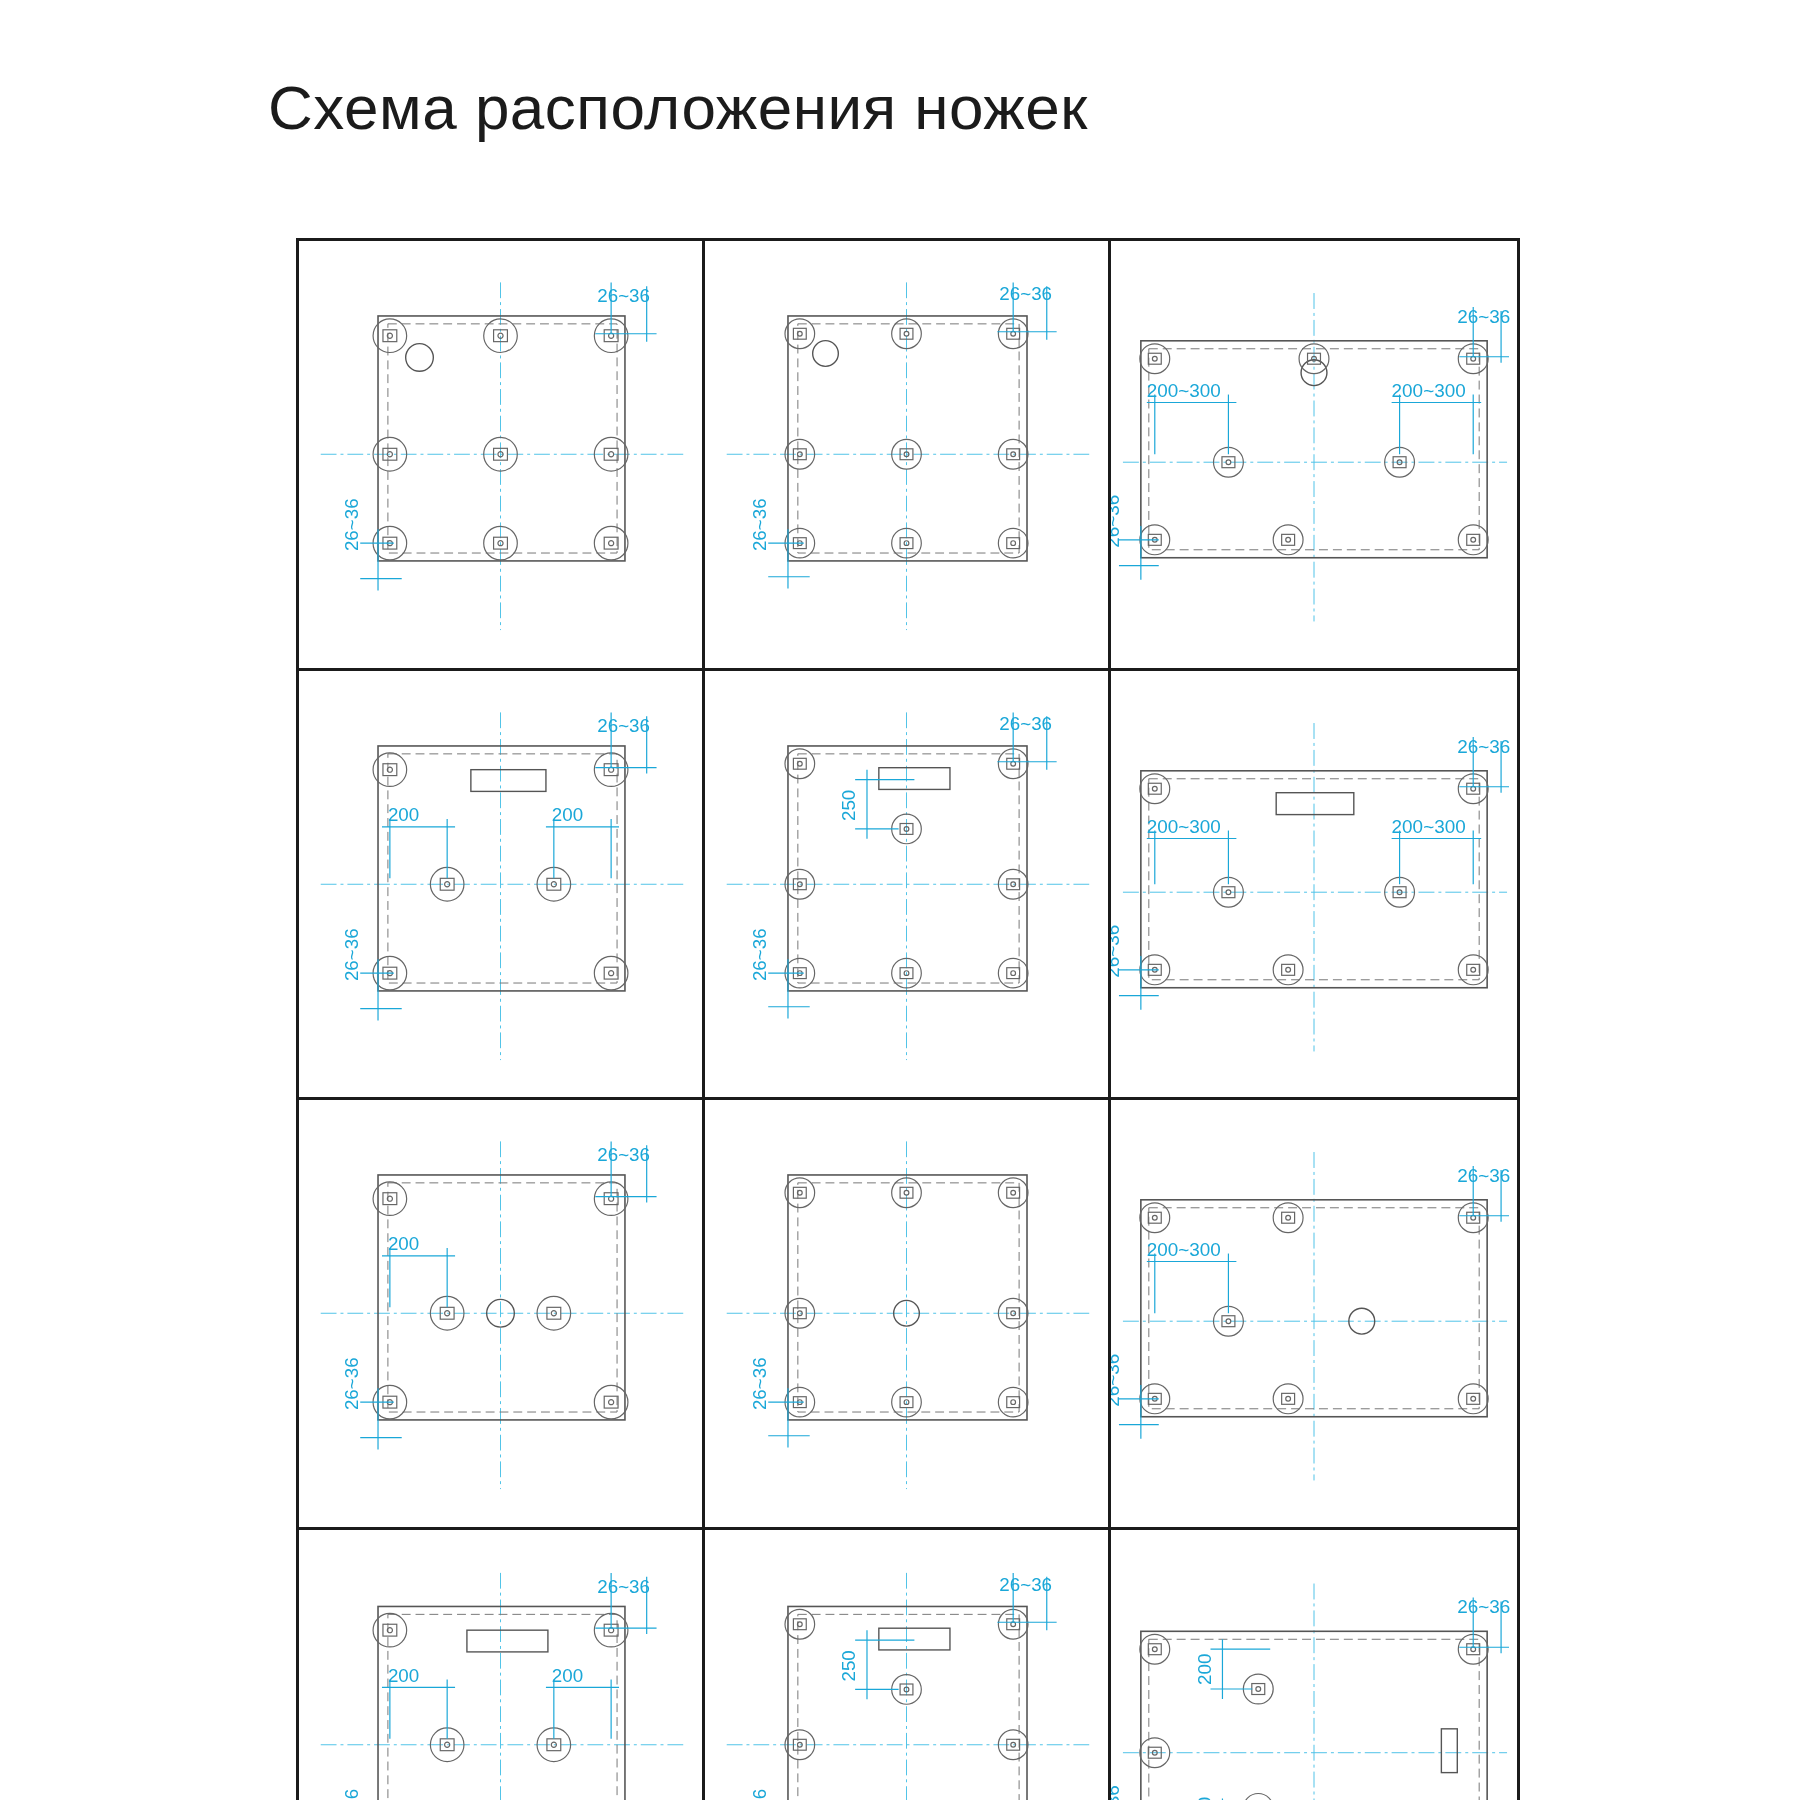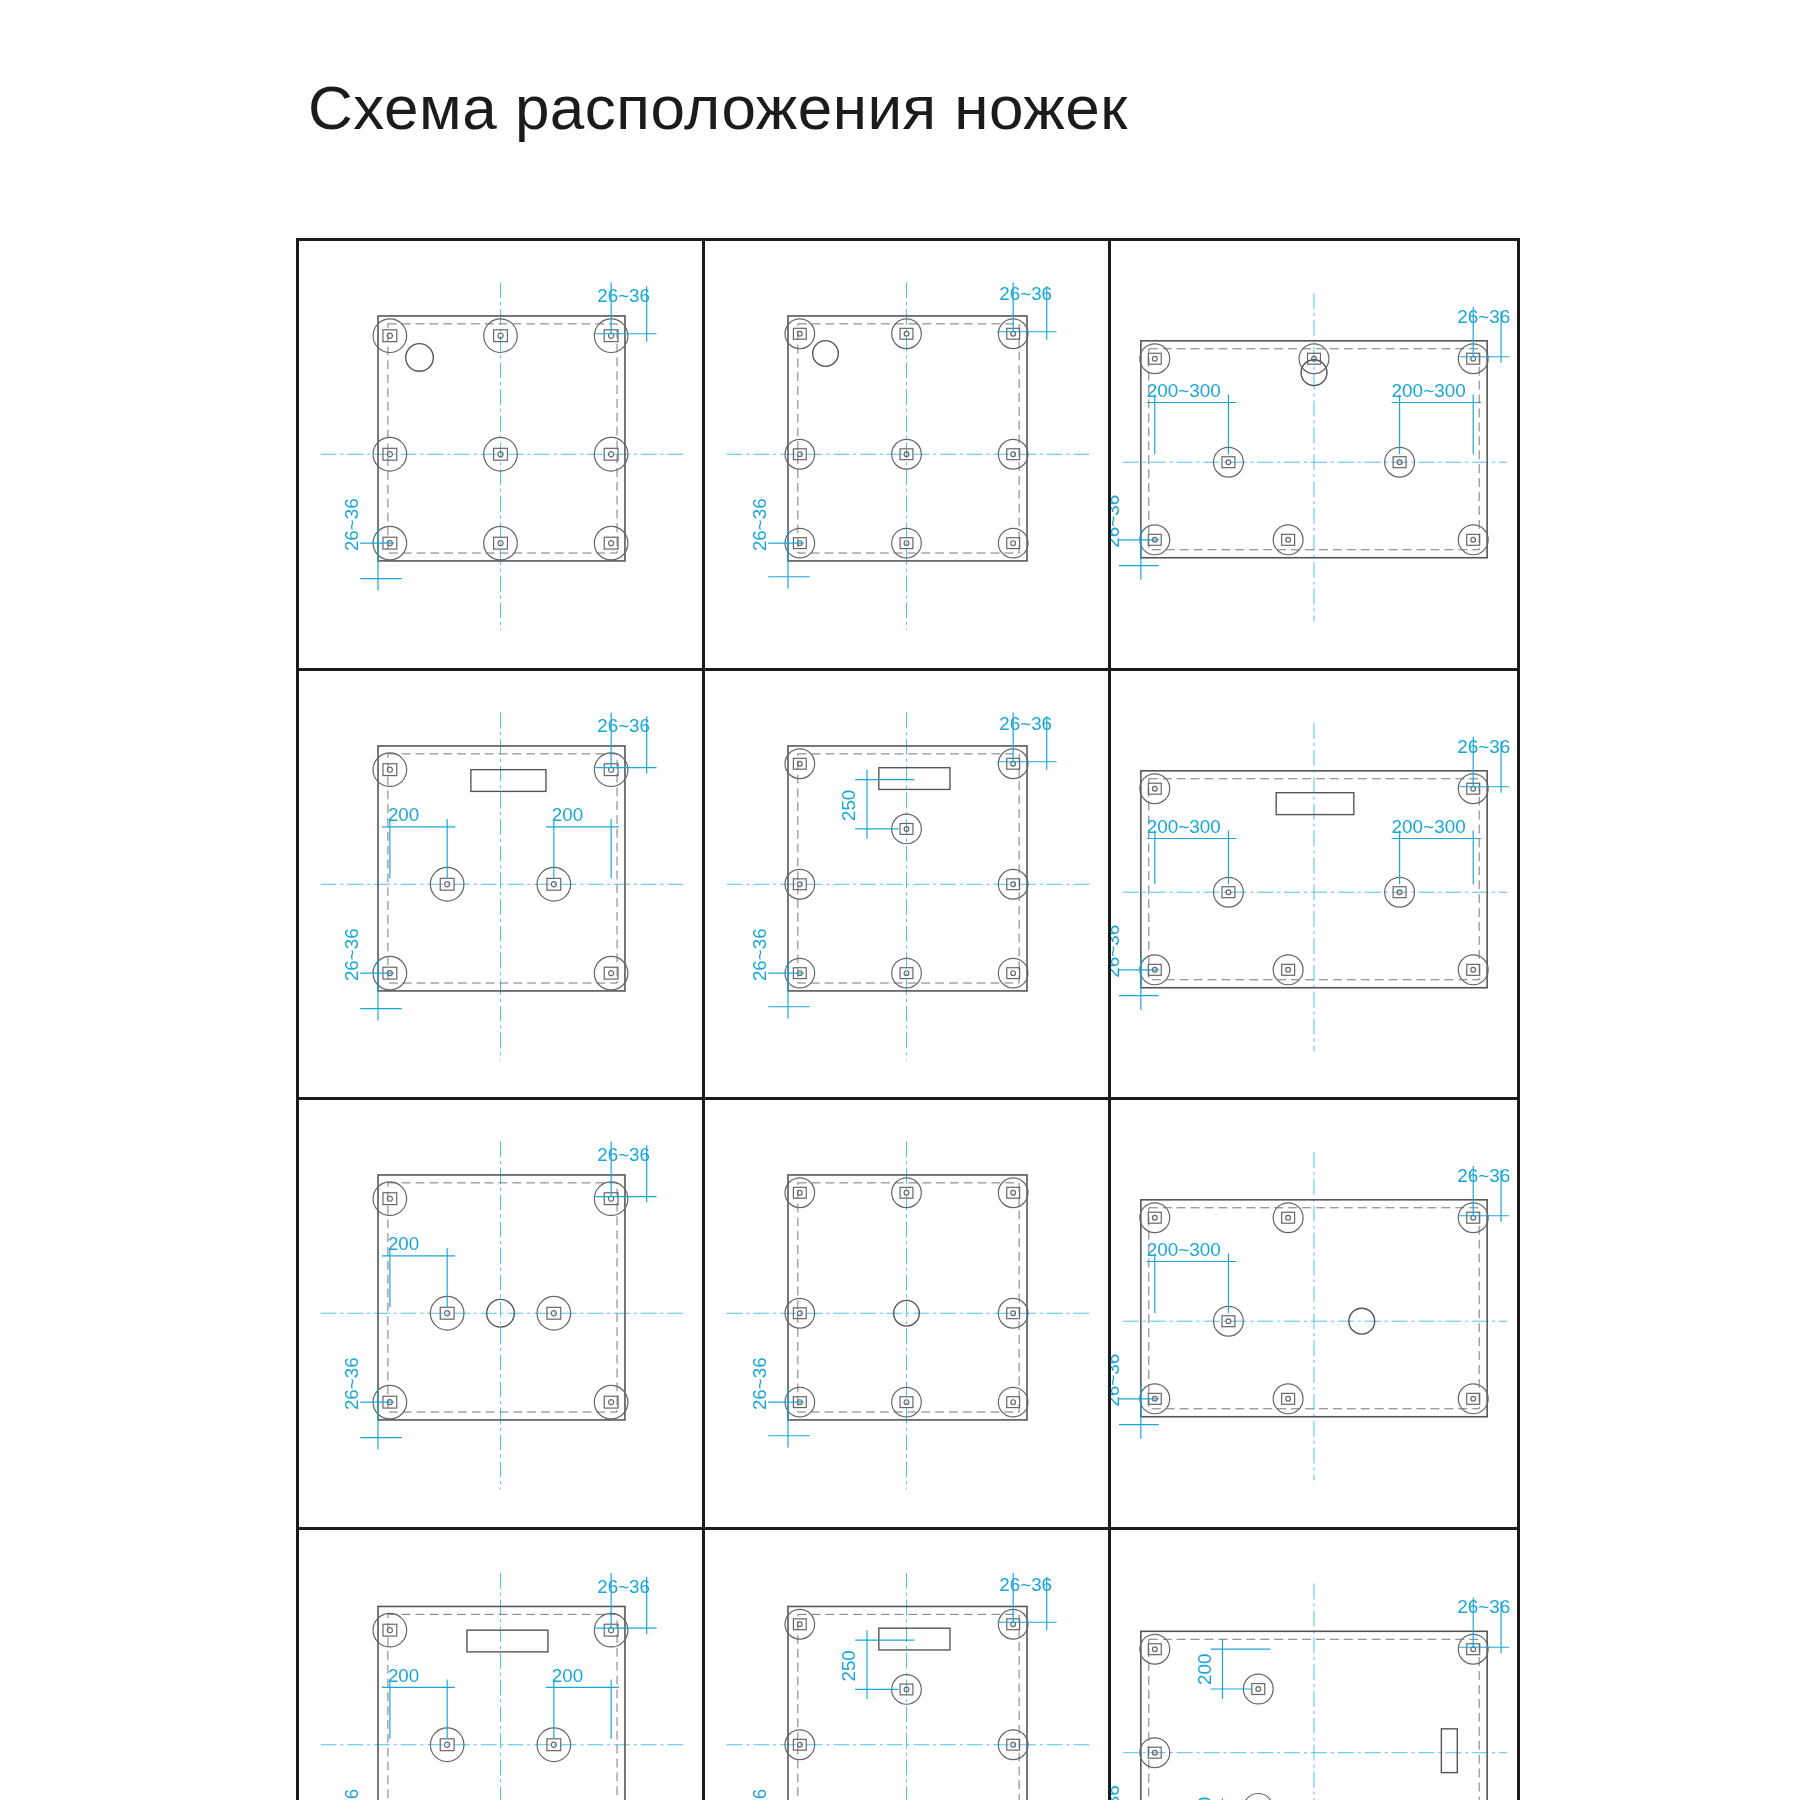--- a/index.html
+++ b/index.html
@@ -17,21 +17,20 @@
   }
   #page-title {
     position: absolute;
     left: 268px;
     top: 72px;
     font-size: 62px;
     font-weight: 400;
     letter-spacing: 0.5px;
     color: #1b1b1b;
     white-space: nowrap;
-    margin-left: 40px;
   }
   #grid {
     position: absolute;
     left: 296px;
     top: 238px;
     width: 1224px;
     height: 1724px;
     display: grid;
     grid-template-columns: repeat(3, 1fr);
     grid-template-rows: repeat(4, 1fr);

